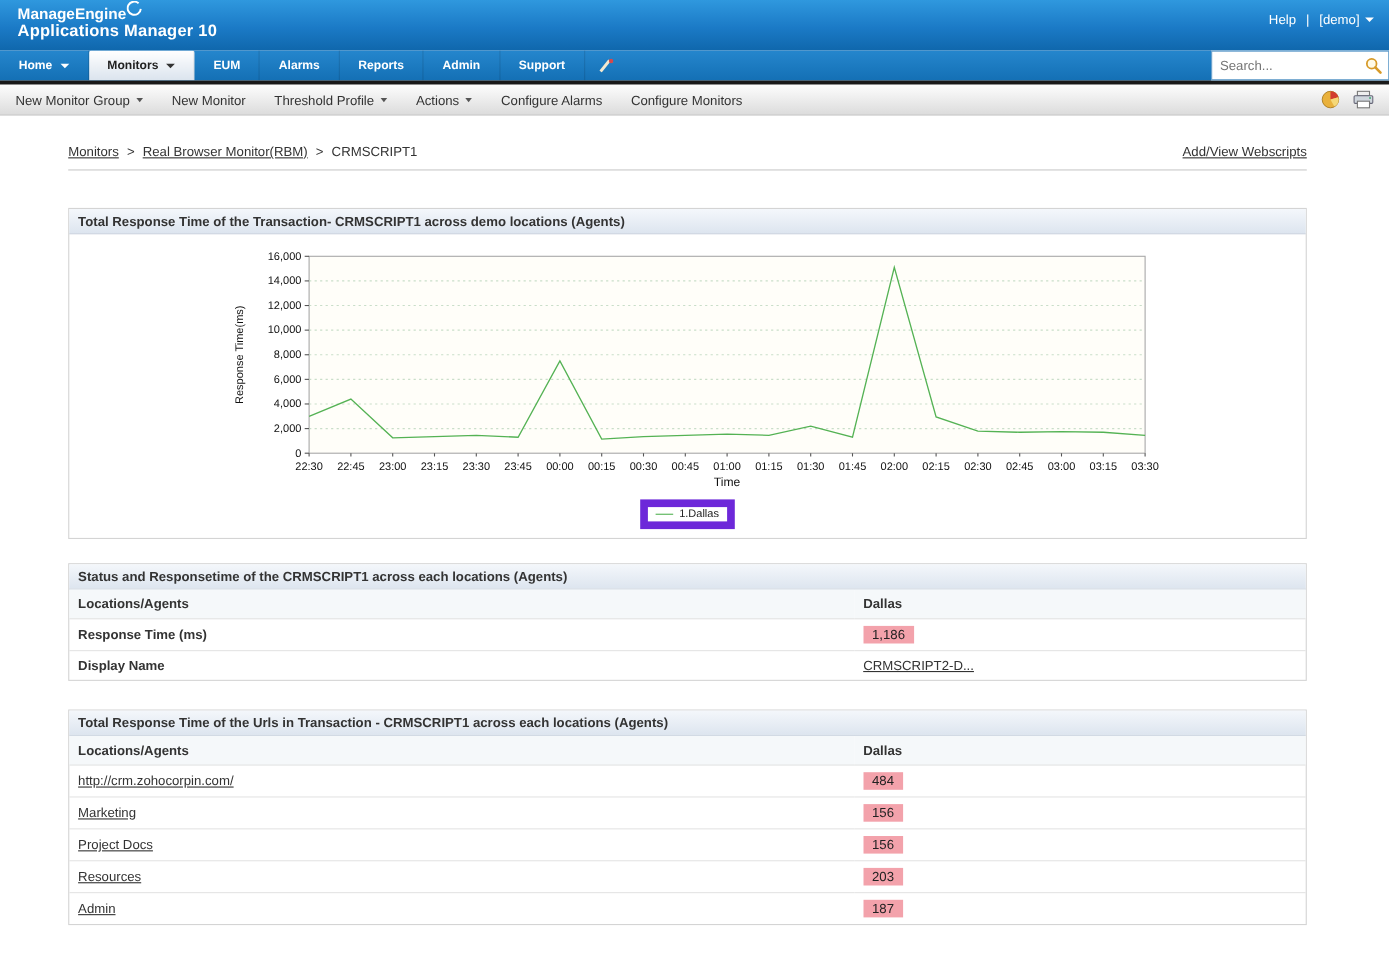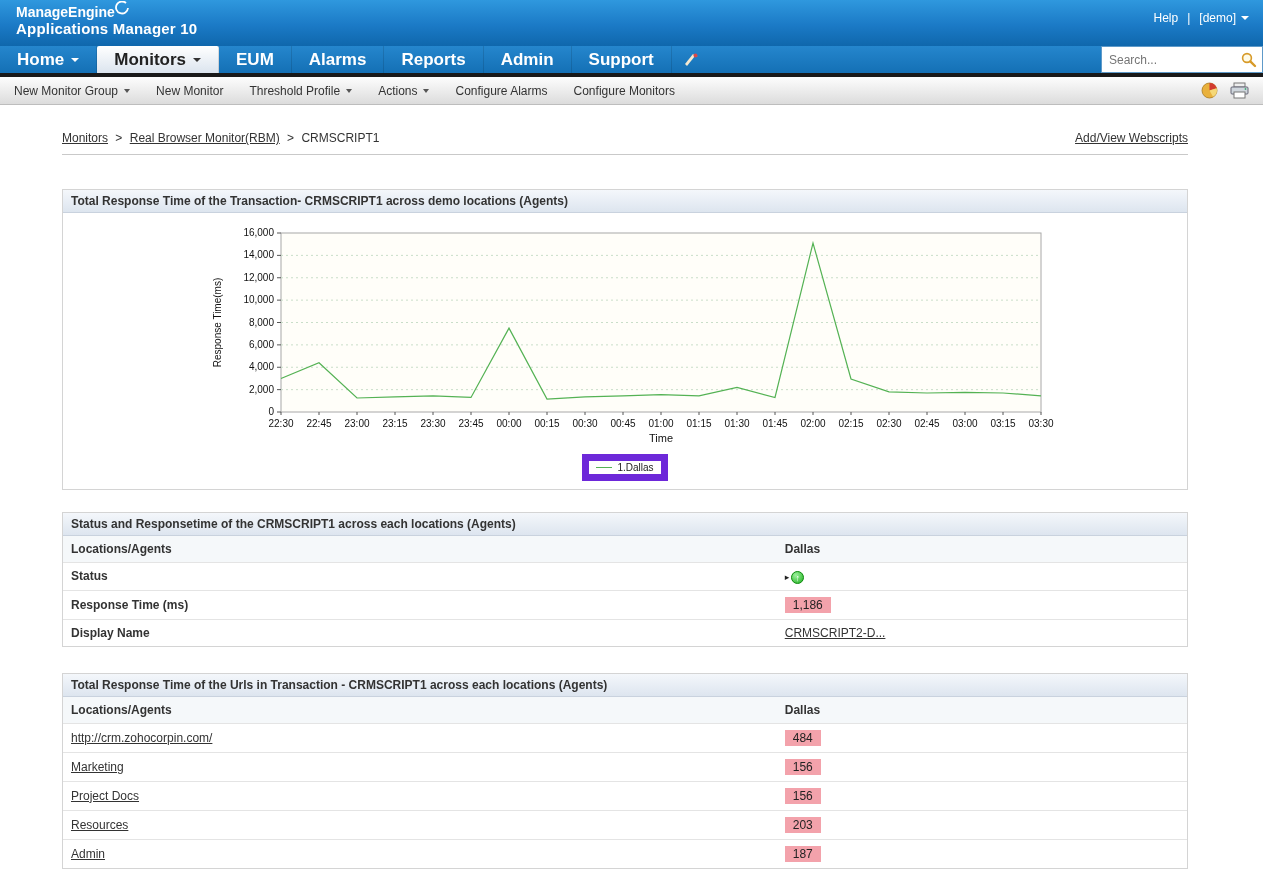--- a/index.html
+++ b/index.html
@@ -11,21 +11,21 @@
             display:flex; justify-content:space-between; padding:4px 14px 0 16px; }
   .logo-line1 { color:#fff; font-weight:bold; font-size:14px; display:flex; align-items:flex-start; gap:0; }
   .logo-line2 { color:#fff; font-weight:bold; font-size:15px; letter-spacing:.2px;text-align:right; }
   .swirl { margin-top:-3px; }
   .top-links { display:flex; gap:9px; align-items:center; padding-top:6px; color:#fff; font-size:12px; height:22px; }
   .top-links .lnk { color:#fff; text-decoration:none; cursor:pointer; display:flex; align-items:center; gap:5px; }
 
   
   .navwrap { position:relative; height:27px; background:linear-gradient(180deg,#2586cd,#1470b5); }
   .nav { display:flex; height:27px; align-items:stretch; }
-  .tab { color:#fff; font-size:17px; font-weight:bold; padding:0 17px; display:flex; align-items:center; gap:7px;
+  .tab { color:#fff; font-size:11px; font-weight:bold; padding:0 17px; display:flex; align-items:center; gap:7px;
          border-right:1px solid rgba(0,0,0,0.12); cursor:pointer; }
   .tab.active { background:linear-gradient(180deg,#ffffff,#dbe4ee); color:#222; border-radius:2px 2px 0 0; }
   .caret { width:0; height:0; border-left:4px solid transparent; border-right:4px solid transparent;
            border-top:4px solid #fff; display:inline-block; }
   .tab.active .caret { border-top-color:#333; }
   .announce { display:flex; align-items:center; padding:0 12px; cursor:pointer; }
   .search-box { position:absolute; right:0; top:0; height:27px; width:162px; background:#fff;
                 border:1px solid #5e9ac9; display:flex; align-items:center; padding:0 5px 0 7px; }
   .search-box input { border:none; outline:none; flex:1; font-size:12px; color:#777; font-family:inherit; background:#fff; min-width:0; }
   .dark-strip { height:4px; background:#191919; }
@@ -276,29 +276,20 @@
 
   <div class="panel" style="margin-top:22px;">
     <div class="panel-header">Status and Responsetime of the CRMSCRIPT1 across each locations (Agents)</div>
     <table class="datatable">
       <tbody>
           <tr class="head">
         <td class="col-left">Locations/Agents</td>
         <td>Dallas</td>
       </tr>
       <tr>
-        <td class="col-left bold-label">Status</td>
-        <td>
-          <span class="status-up">
-            <span class="cursor-glyph">▸</span>
-            <span class="green-dot">↑</span>
-          </span>
-        </td>
-      </tr>
-      <tr>
         <td class="col-left bold-label">Response Time (ms)</td>
         <td>
           <span class="badge">1,186</span>
         </td>
       </tr>
       <tr>
         <td class="col-left bold-label">Display Name</td>
         <td>
           <a class="cell-link">CRMSCRIPT2-D...</a>
         </td>

